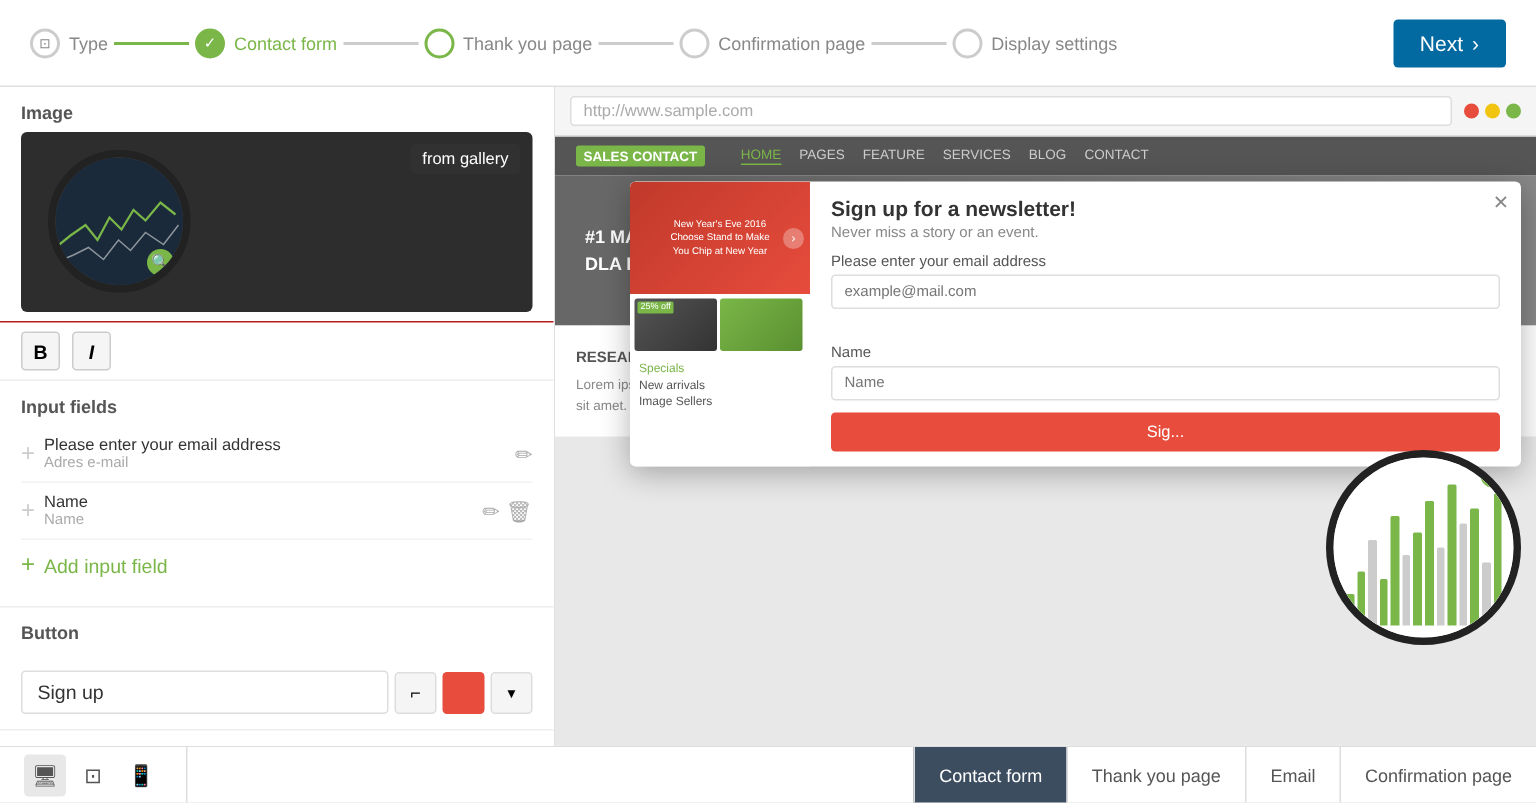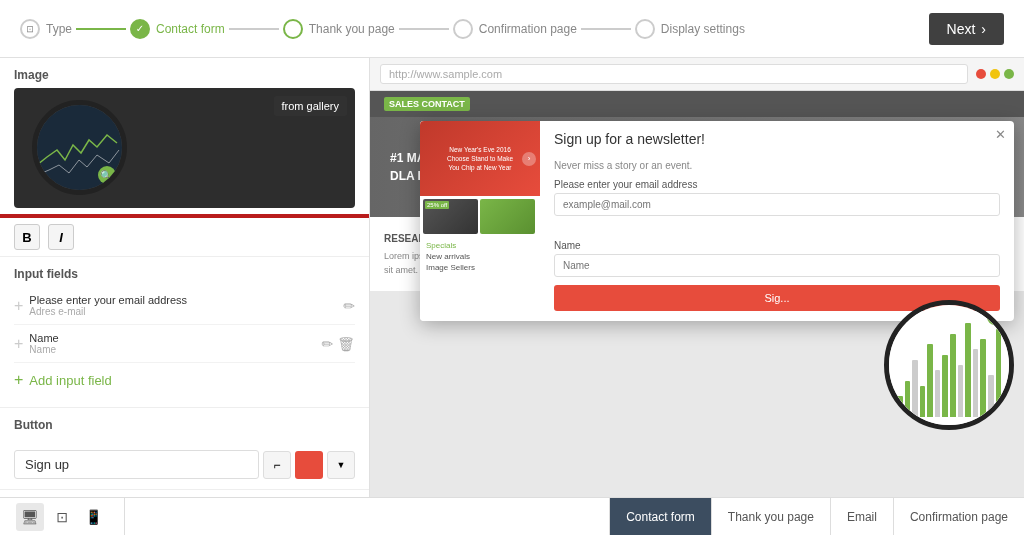--- a/index.html
+++ b/index.html
@@ -64,21 +64,21 @@
       background: #ccc;
       margin: 0 4px;
     }
     .step-connector.active {
       background: #7ab648;
     }
     .step-label {
       font-size: 12px;
     }
     .next-btn {
-      background: #404040;
+      background: #0369a1;
       color: #fff;
       border: none;
       padding: 8px 18px;
       border-radius: 3px;
       font-size: 14px;
       cursor: pointer;
       display: flex;
       align-items: center;
       gap: 6px;
     }
@@ -96,21 +96,21 @@
       background: #fff;
       border-right: 1px solid #e0e0e0;
       overflow-y: auto;
       flex-shrink: 0;
       position: relative;
     }
 
     
     .image-section {
       padding: 10px 14px 6px;
-      border-bottom: 4px solid #b91c1c;
+      border-bottom: 1px solid #b91c1c;
     }
     .section-label {
       font-size: 12px;
       color: #555;
       font-weight: 600;
       margin-bottom: 6px;
     }
     .image-placeholder {
       background: #2d2d2d;
       border-radius: 4px;
@@ -452,23 +452,23 @@
       top: 6px;
       right: 8px;
       font-size: 13px;
       color: #888;
       cursor: pointer;
       border: none;
       background: none;
     }
     .popup-title {
       font-size: 14px;
-      font-weight: normal;
+      font-weight: bold;
       color: #333;
-      margin-bottom: 13px;
+      margin-bottom: 3px;
     }
     .popup-subtitle {
       font-size: 10px;
       color: #888;
       margin-bottom: 8px;
     }
     .popup-field-label {
       font-size: 10px;
       color: #555;
       margin-bottom: 3px;
@@ -705,20 +705,28 @@
         <div class="browser-dot" style="background:#f1c40f;"></div>
         <div class="browser-dot" style="background:#7ab648;"></div>
       </div>
     </div>
 
     <div class="website-preview">
 
       <div class="site-nav">
         <div class="site-logo">
           <span>SALES CONTACT</span>
+        </div>
+        <div class="site-nav-links">
+          <span class="nav-link active-nav">HOME</span>
+          <span class="nav-link">PAGES</span>
+          <span class="nav-link">FEATURE</span>
+          <span class="nav-link">SERVICES</span>
+          <span class="nav-link">BLOG</span>
+          <span class="nav-link">CONTACT</span>
         </div>
       </div>
 
       <div class="site-hero">
         <div class="hero-text">
           <div>#1 MARKET</div>
           <div>DLA ECOMM...</div>
         </div>
       </div>
 

